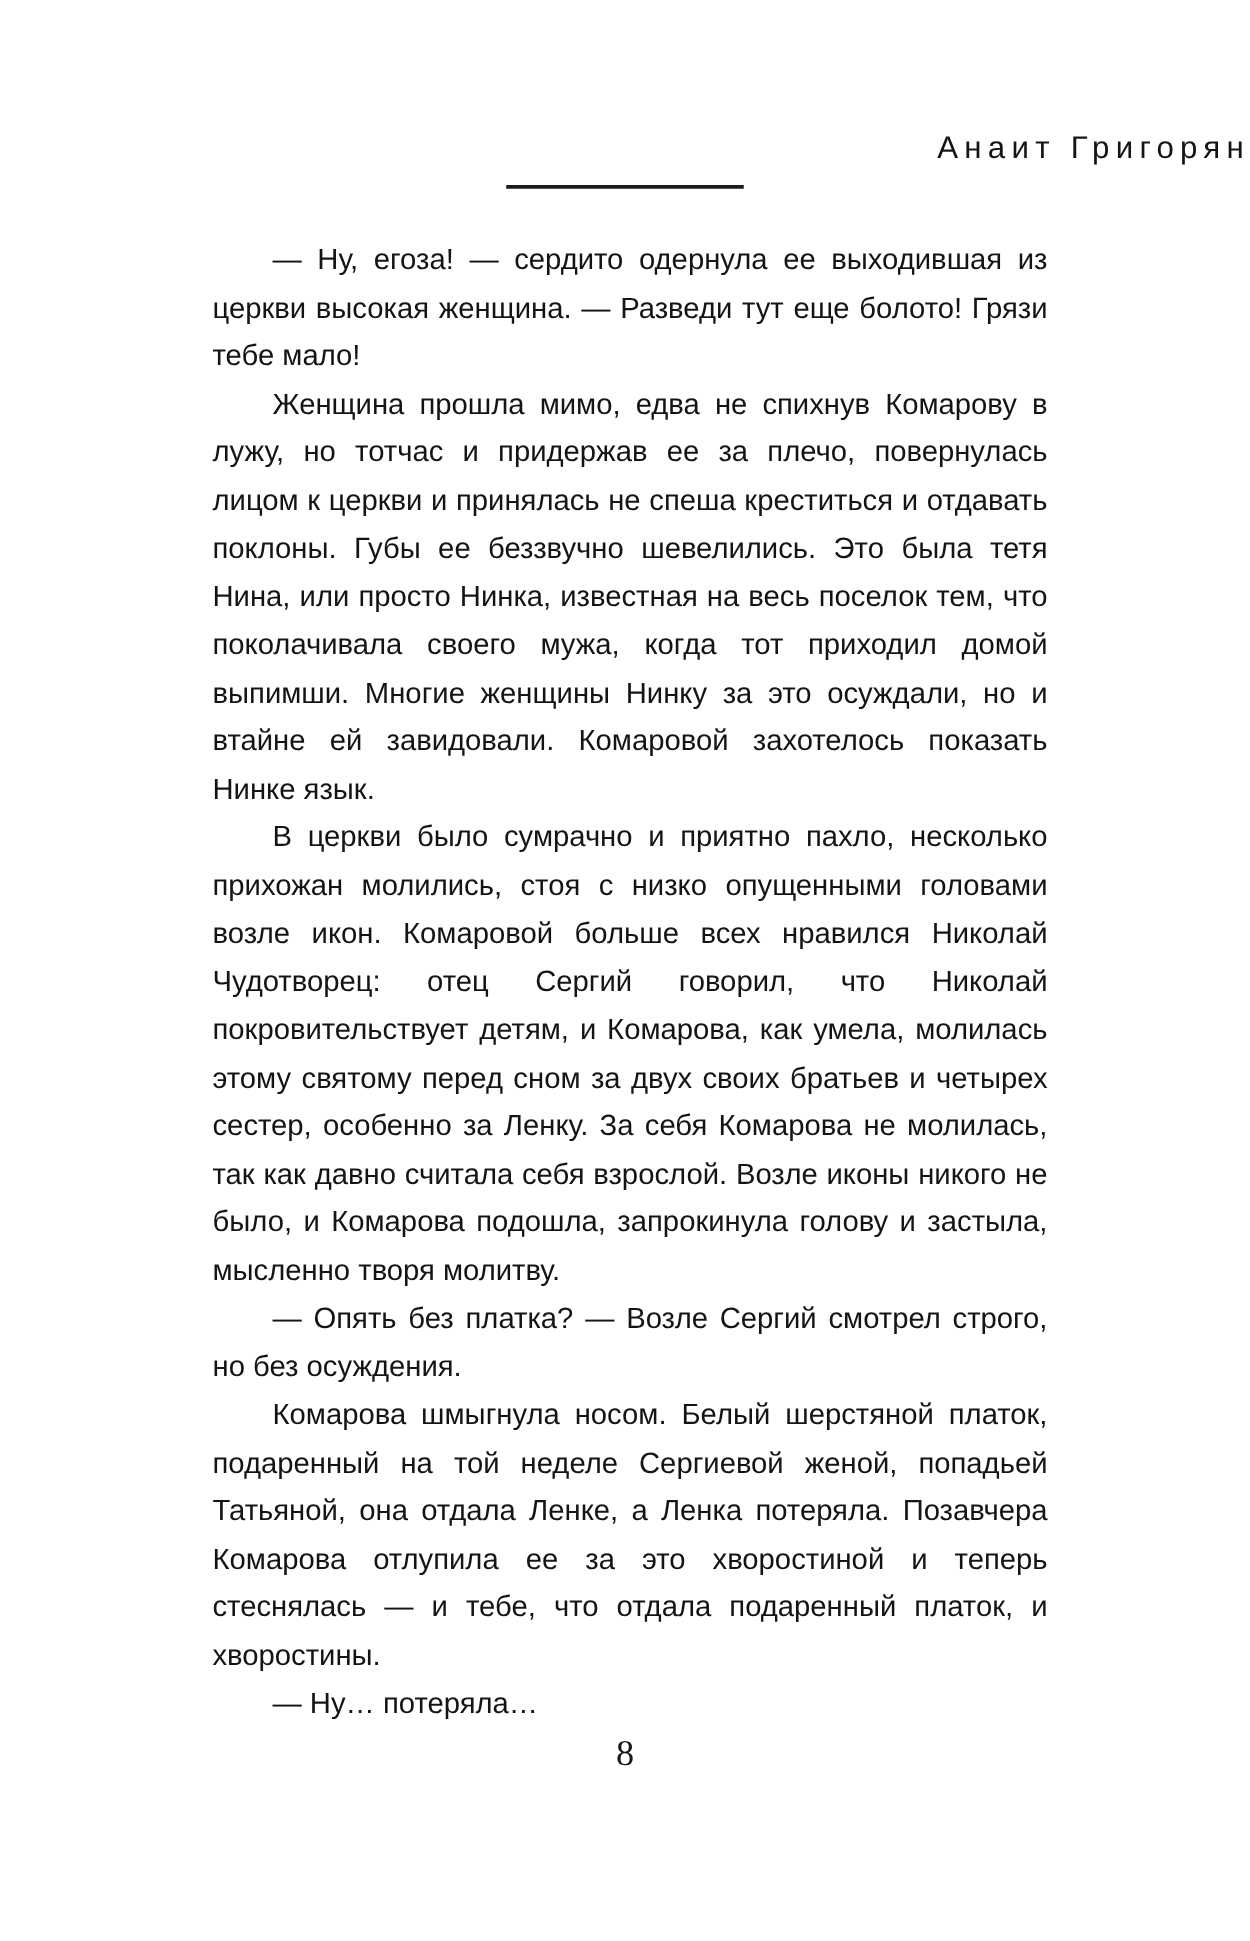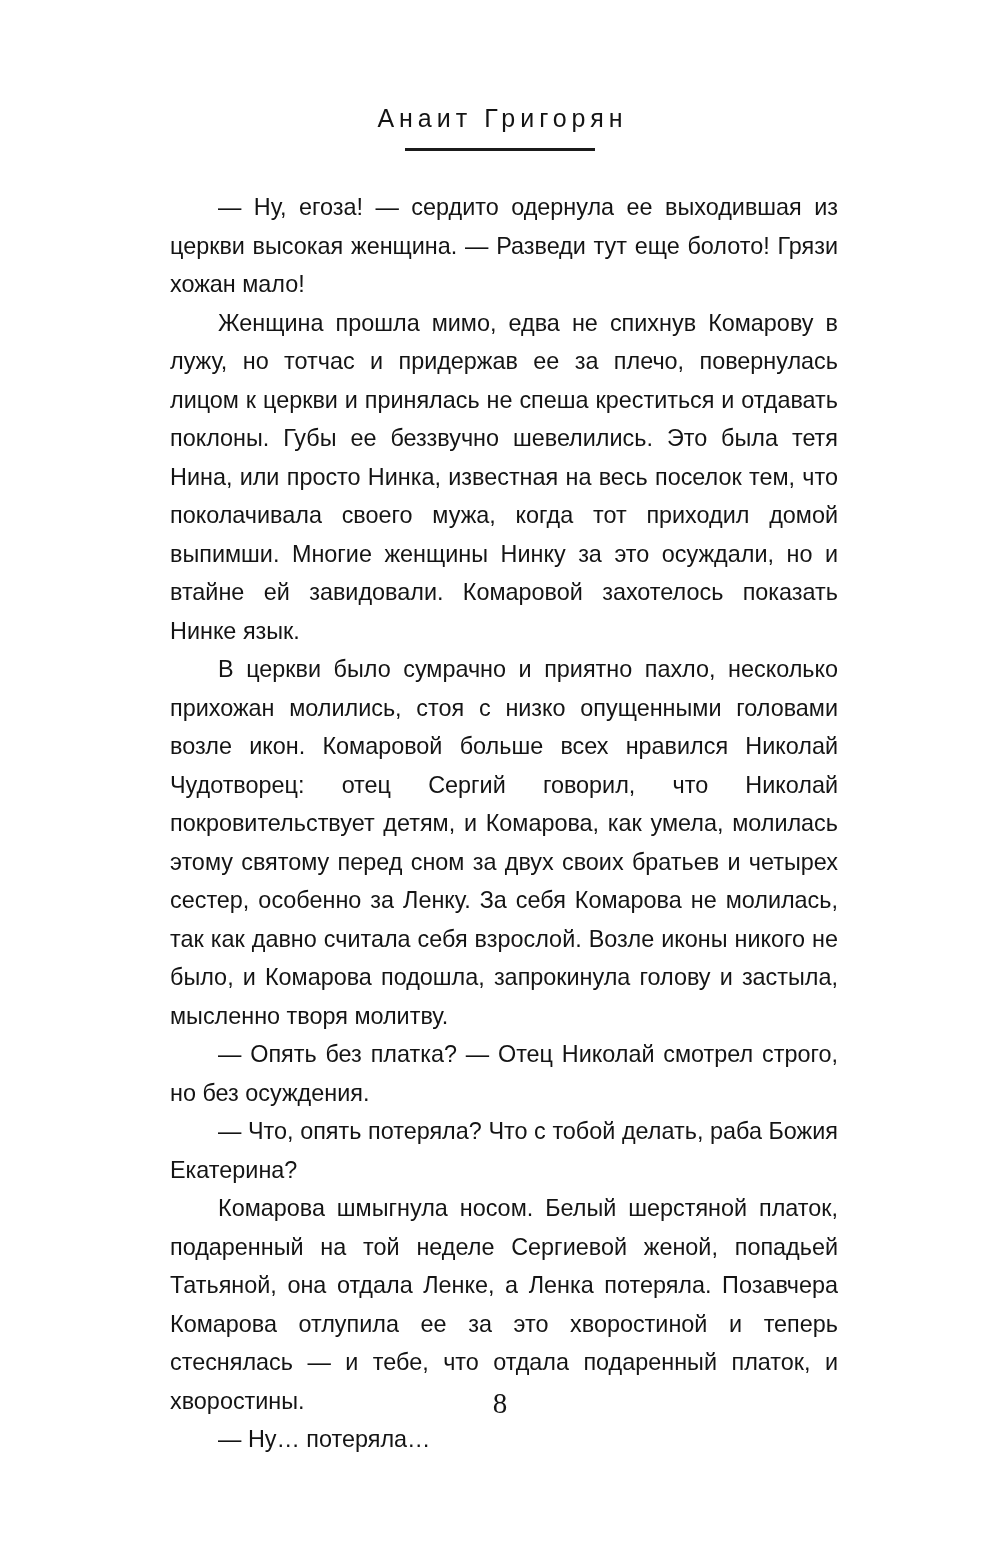--- a/index.html
+++ b/index.html
@@ -16,21 +16,21 @@
     font-family: "Liberation Sans", sans-serif;
     color: #111111;
   }
 
   
   .running-head {
     position: absolute;
     top: 106px;
     left: 0;
     width: 1000px;
-    text-align: center;
+    text-align: right;
   }
   .running-head-title {
     display: block;
     font-family: "Liberation Sans", sans-serif;
     font-size: 25px;
     font-weight: 400;
     letter-spacing: 5px;
     color: #141414;
     line-height: 1;
     text-indent: 5px;
@@ -86,25 +86,24 @@
 <body>
 
 <div class="page">
 
   <div class="running-head">
     <span class="running-head-title">Анаит Григорян</span>
     <div class="running-head-rule"></div>
   </div>
 
   <div class="textblock">
-    <p class="para indent">— Ну, егоза! — сердито одернула ее выходившая из цер­кви высокая женщина. — Разведи тут еще болото! Грязи хожан мало!</p>
+    <p class="para indent">— Ну, егоза! — сердито одернула ее выходившая из цер­кви высокая женщина. — Разведи тут еще болото! Грязи тебе мало!</p>
     <p class="para indent">Женщина прошла мимо, едва не спихнув Комарову в лужу, но тотчас и придержав ее за плечо, повернулась лицом к цер­кви и принялась не спеша креститься и отдавать поклоны. Губы ее беззвучно шевелились. Это была тетя Нина, или про­сто Нинка, известная на весь поселок тем, что поколачивала своего мужа, когда тот приходил домой выпимши. Многие женщины Нинку за это осуждали, но и втайне ей завидовали. Комаровой захотелось показать Нинке язык.</p>
     <p class="para indent">В церкви было сумрачно и приятно пахло, несколько при­хожан молились, стоя с низко опущенными головами возле икон. Комаровой больше всех нравился Николай Чудотворец: отец Сергий говорил, что Николай покровительствует детям, и Комарова, как умела, молилась этому святому перед сном за двух своих братьев и четырех сестер, особенно за Ленку. За себя Комарова не молилась, так как давно считала себя взрослой. Возле иконы никого не было, и Комарова подо­шла, запрокинула голову и застыла, мысленно творя молитву.</p>
-    <p class="para indent">— Опять без платка? — Отец Николай смотрел строго, но без осуждения.</p>
-    <p class="para indent">— Что, опять потеряла? Что с тобой делать, раба Божия Екатерина?</p>
+    <p class="para indent">— Опять без платка? — Возле Сергий смотрел строго, но без осуждения.</p>
     <p class="para indent">Комарова шмыгнула носом. Белый шерстяной платок, по­даренный на той неделе Сергиевой женой, попадьей Татья­ной, она отдала Ленке, а Ленка потеряла. Позавчера Комарова отлупила ее за это хворостиной и теперь стеснялась — и тебе, что отдала подаренный платок, и хворостины.</p>
     <p class="para indent">— Ну… потеряла…</p>
   </div>
 
   <div class="folio">
     <span class="folio-number">8</span>
   </div>
 
 </div>
 

